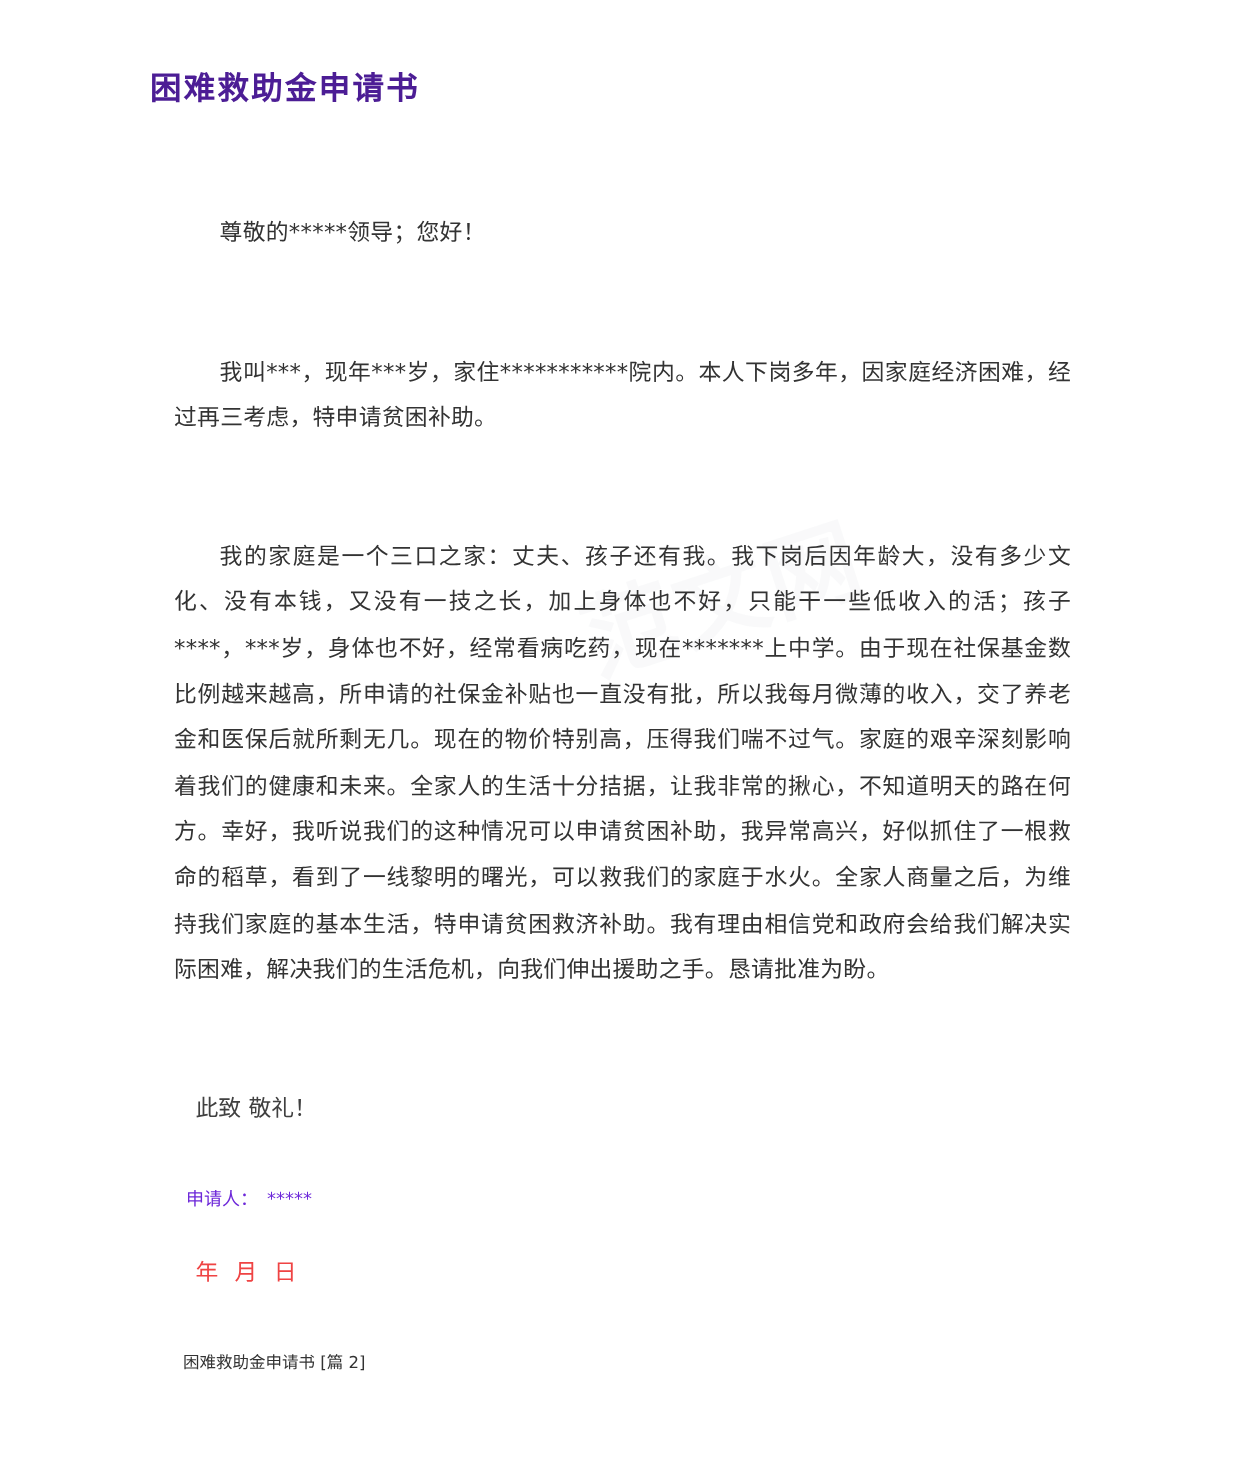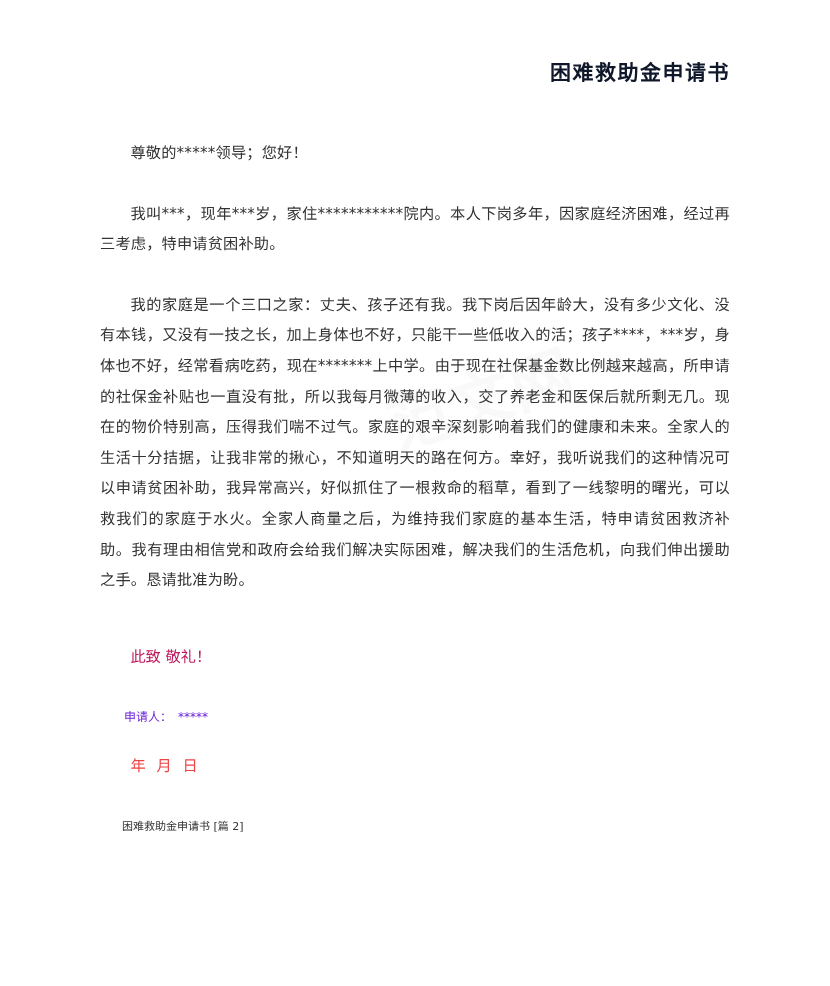--- a/index.html
+++ b/index.html
@@ -40,48 +40,48 @@
     letter-spacing: 2px;
     color: #9aa3ae;
     white-space: nowrap;
   }
   .content {
     position: relative;
     z-index: 2;
     padding: 0 100px;
   }
   .doc-title {
-    text-align: right;
+    text-align: left;
     font-size: 21px;
     font-weight: 700;
-    color: #0f172a;
+    color: #4c1d95;
     letter-spacing: 1.5px;
     margin: 0;
-    padding-top: 56px;
+    padding-top: 42px;
     padding-bottom: 6px;
   }
   .para {
     font-size: 15.2px;
     line-height: 30.6px;
     color: #333333;
-    margin: 0;
+    margin: 16px;
     text-align: justify;
     text-justify: inter-ideograph;
     letter-spacing: 0.2px;
   }
   .indent {
     text-indent: 2em;
   }
   .spacer-lg { height: 46px; }
   .spacer-md { height: 30px; }
   .spacer-sm { height: 18px; }
   .closing {
     font-size: 15.2px;
     line-height: 30.6px;
-    color: #be185d;
+    color: #404040;
     margin: 0;
     text-indent: 2em;
   }
   .sign-line {
     font-size: 12px;
     line-height: 30.6px;
     color: #6d28d9;
     margin: 0;
     text-indent: 2em;
   }

